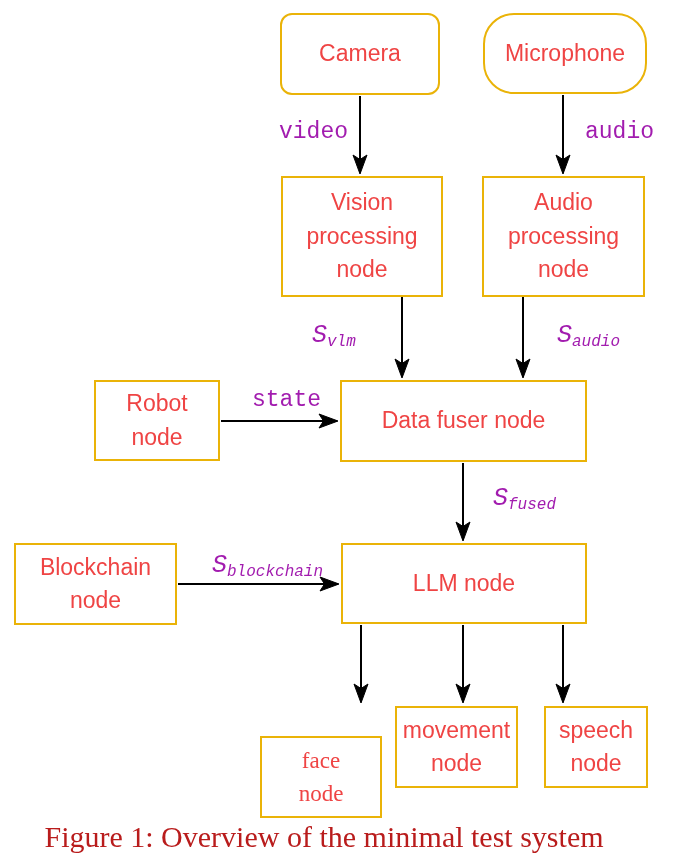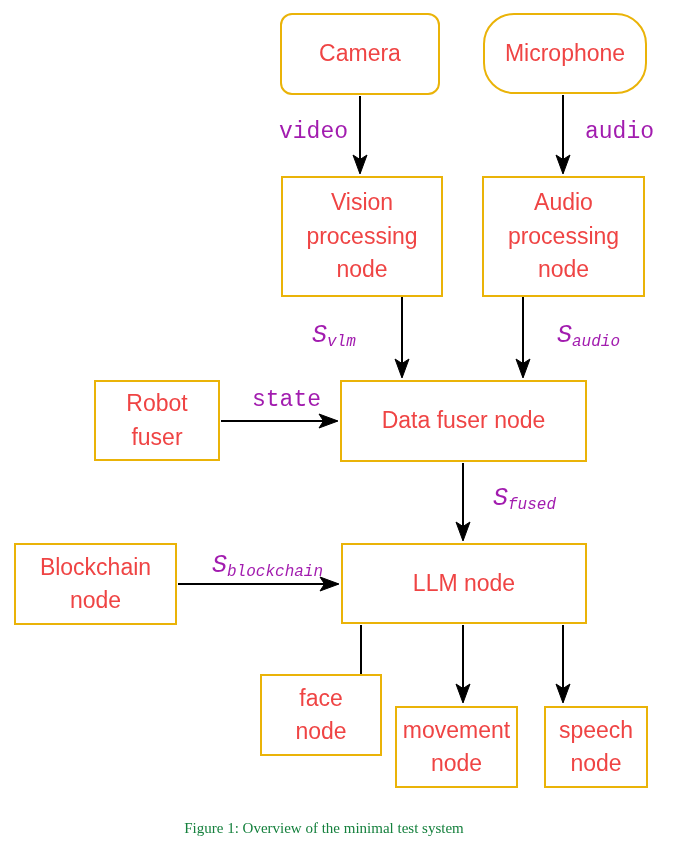--- a/index.html
+++ b/index.html
@@ -45,22 +45,22 @@
     vertical-align: -4px;
     line-height: 0;
   }
   .caption {
     position: absolute;
     left: 0;
     top: 820px;
     width: 648px;
     text-align: center;
     font-family: "Liberation Serif", serif;
-    font-size: 15px;
-    color: #15803d;
+    font-size: 30px;
+    color: #b91c1c;
   }
 </style>
 </head>
 <body>
 
 <div id="figure-canvas">
 
   <svg id="arrow-layer" viewBox="0 0 678 866" xmlns="http://www.w3.org/2000/svg">
     <defs>
       <marker id="ah" markerUnits="userSpaceOnUse" markerWidth="22" markerHeight="17" refX="19" refY="8" orient="auto">
@@ -94,37 +94,37 @@
   </div>
 
   <div class="node" style="left:482px; top:176px; width:163px; height:121px;">
     <span>Audio
 processing
 node</span>
   </div>
 
   <div class="node" style="left:94px; top:380px; width:126px; height:81px;">
     <span>Robot
-fuser</span>
+node</span>
   </div>
 
   <div class="node" style="left:340px; top:380px; width:247px; height:82px;">
     <span>Data fuser node</span>
   </div>
 
   <div class="node" style="left:14px; top:543px; width:163px; height:82px;">
     <span>Blockchain
 node</span>
   </div>
 
   <div class="node" style="left:341px; top:543px; width:246px; height:81px;justify-content:center;">
     <span>LLM node</span>
   </div>
 
-  <div class="node" style="left:260px; top:674px; width:122px; height:82px;">
+  <div class="node" style="left:260px; top:736px; width:122px; height:82px;font-family:Liberation Serif, serif;">
     <span>face
 node</span>
   </div>
 
   <div class="node" style="left:395px; top:706px; width:123px; height:82px;">
     <span>movement
 node</span>
   </div>
 
   <div class="node" style="left:544px; top:706px; width:104px; height:82px;justify-content:center;">

